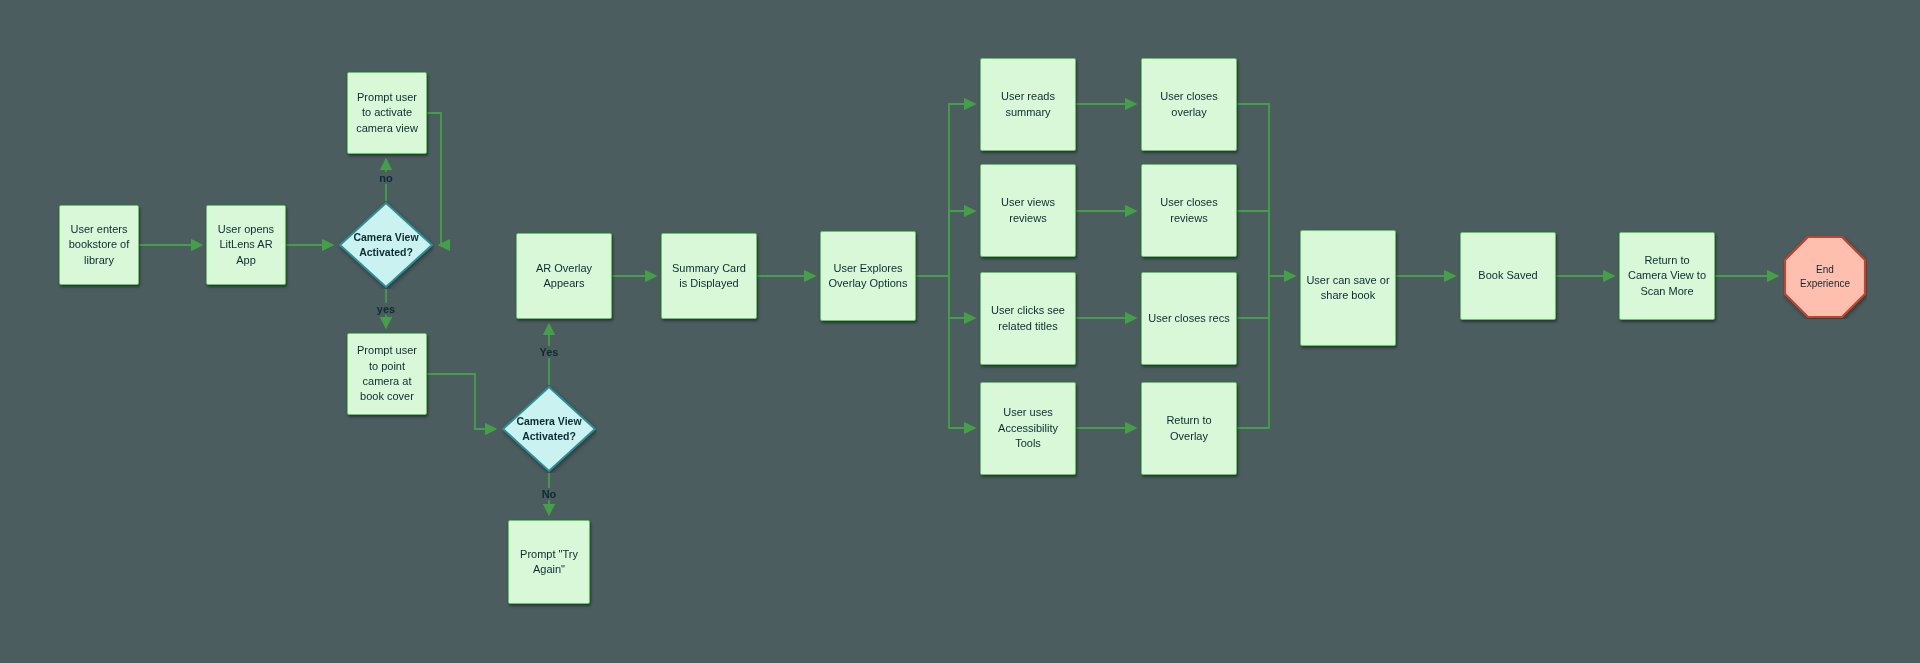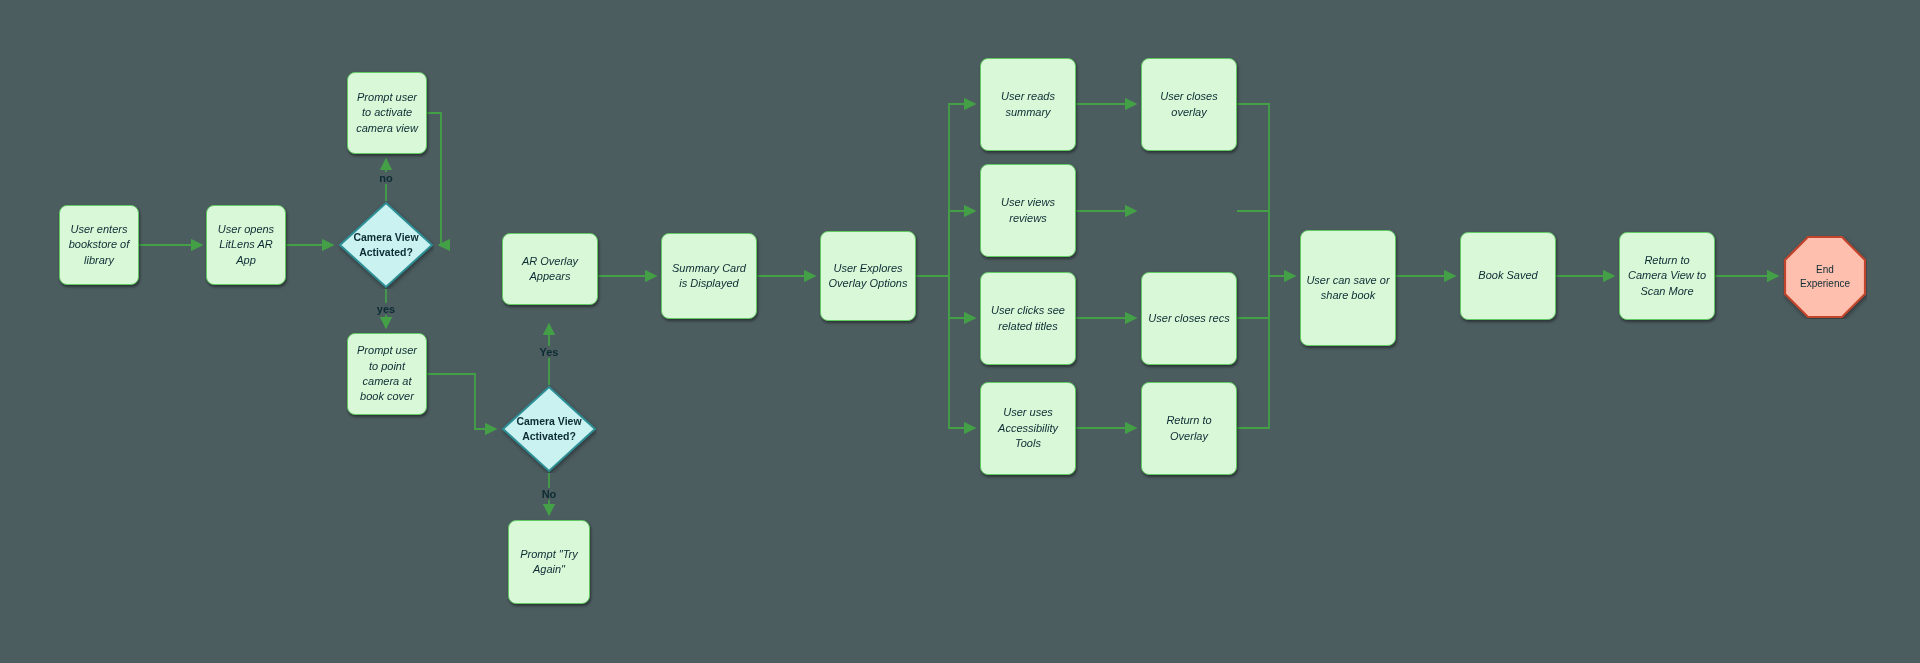--- a/index.html
+++ b/index.html
@@ -44,24 +44,23 @@
     align-items: center;
     justify-content: center;
     text-align: center;
     font-size: 11px;
     line-height: 1.4;
     color: var(--text, #0d2b33);
   }
   .node.rect {
     background: var(--node-fill, #d8f8d8);
     border: 1.5px solid var(--node-border, #61c961);
-    border-radius: 8px;
+    border-radius: 2px;
     padding: 5px;
     box-shadow: 1px 2px 3px rgba(0,0,0,0.45);
-    font-style: italic;
   }
   .node.decision, .node.end-node {
     background: transparent;
     padding: 0;
   }
   .node .shape {
     position: absolute;
     left: 0; top: 0;
     width: 100%; height: 100%;
   }
@@ -172,21 +171,21 @@
     <span class="node-label">Prompt user to point camera at book cover</span>
   </div>
 
   <div class="node decision" style="left:501px;top:385px;width:96px;height:88px">
     <svg class="shape" viewBox="0 0 96 88" preserveAspectRatio="none">
       <polygon points="48,2 94,44 48,86 2,44"></polygon>
     </svg>
     <span class="node-label">Camera View Activated?</span>
   </div>
 
-  <div class="node rect" style="left:502px;top:233px;width:96px;height:72px">
+  <div class="node rect" style="left:516px;top:233px;width:96px;height:86px">
     <span class="node-label">AR Overlay Appears</span>
   </div>
 
   <div class="node rect" style="left:508px;top:520px;width:82px;height:84px">
     <span class="node-label">Prompt "Try Again"</span>
   </div>
 
   <div class="node rect" style="left:661px;top:233px;width:96px;height:86px">
     <span class="node-label">Summary Card is Displayed</span>
   </div>
@@ -197,20 +196,23 @@
 
   <div class="node rect" style="left:980px;top:58px;width:96px;height:93px">
     <span class="node-label">User reads summary</span>
   </div>
   <div class="node rect" style="left:1141px;top:58px;width:96px;height:93px">
     <span class="node-label">User closes overlay</span>
   </div>
 
   <div class="node rect" style="left:980px;top:164px;width:96px;height:93px">
     <span class="node-label">User views reviews</span>
+  </div>
+  <div class="node rect" style="left:1141px;top:164px;width:96px;height:93px">
+    <span class="node-label">User closes reviews</span>
   </div>
 
   <div class="node rect" style="left:980px;top:272px;width:96px;height:93px">
     <span class="node-label">User clicks see related titles</span>
   </div>
   <div class="node rect" style="left:1141px;top:272px;width:96px;height:93px">
     <span class="node-label">User closes recs</span>
   </div>
 
   <div class="node rect" style="left:980px;top:382px;width:96px;height:93px">

